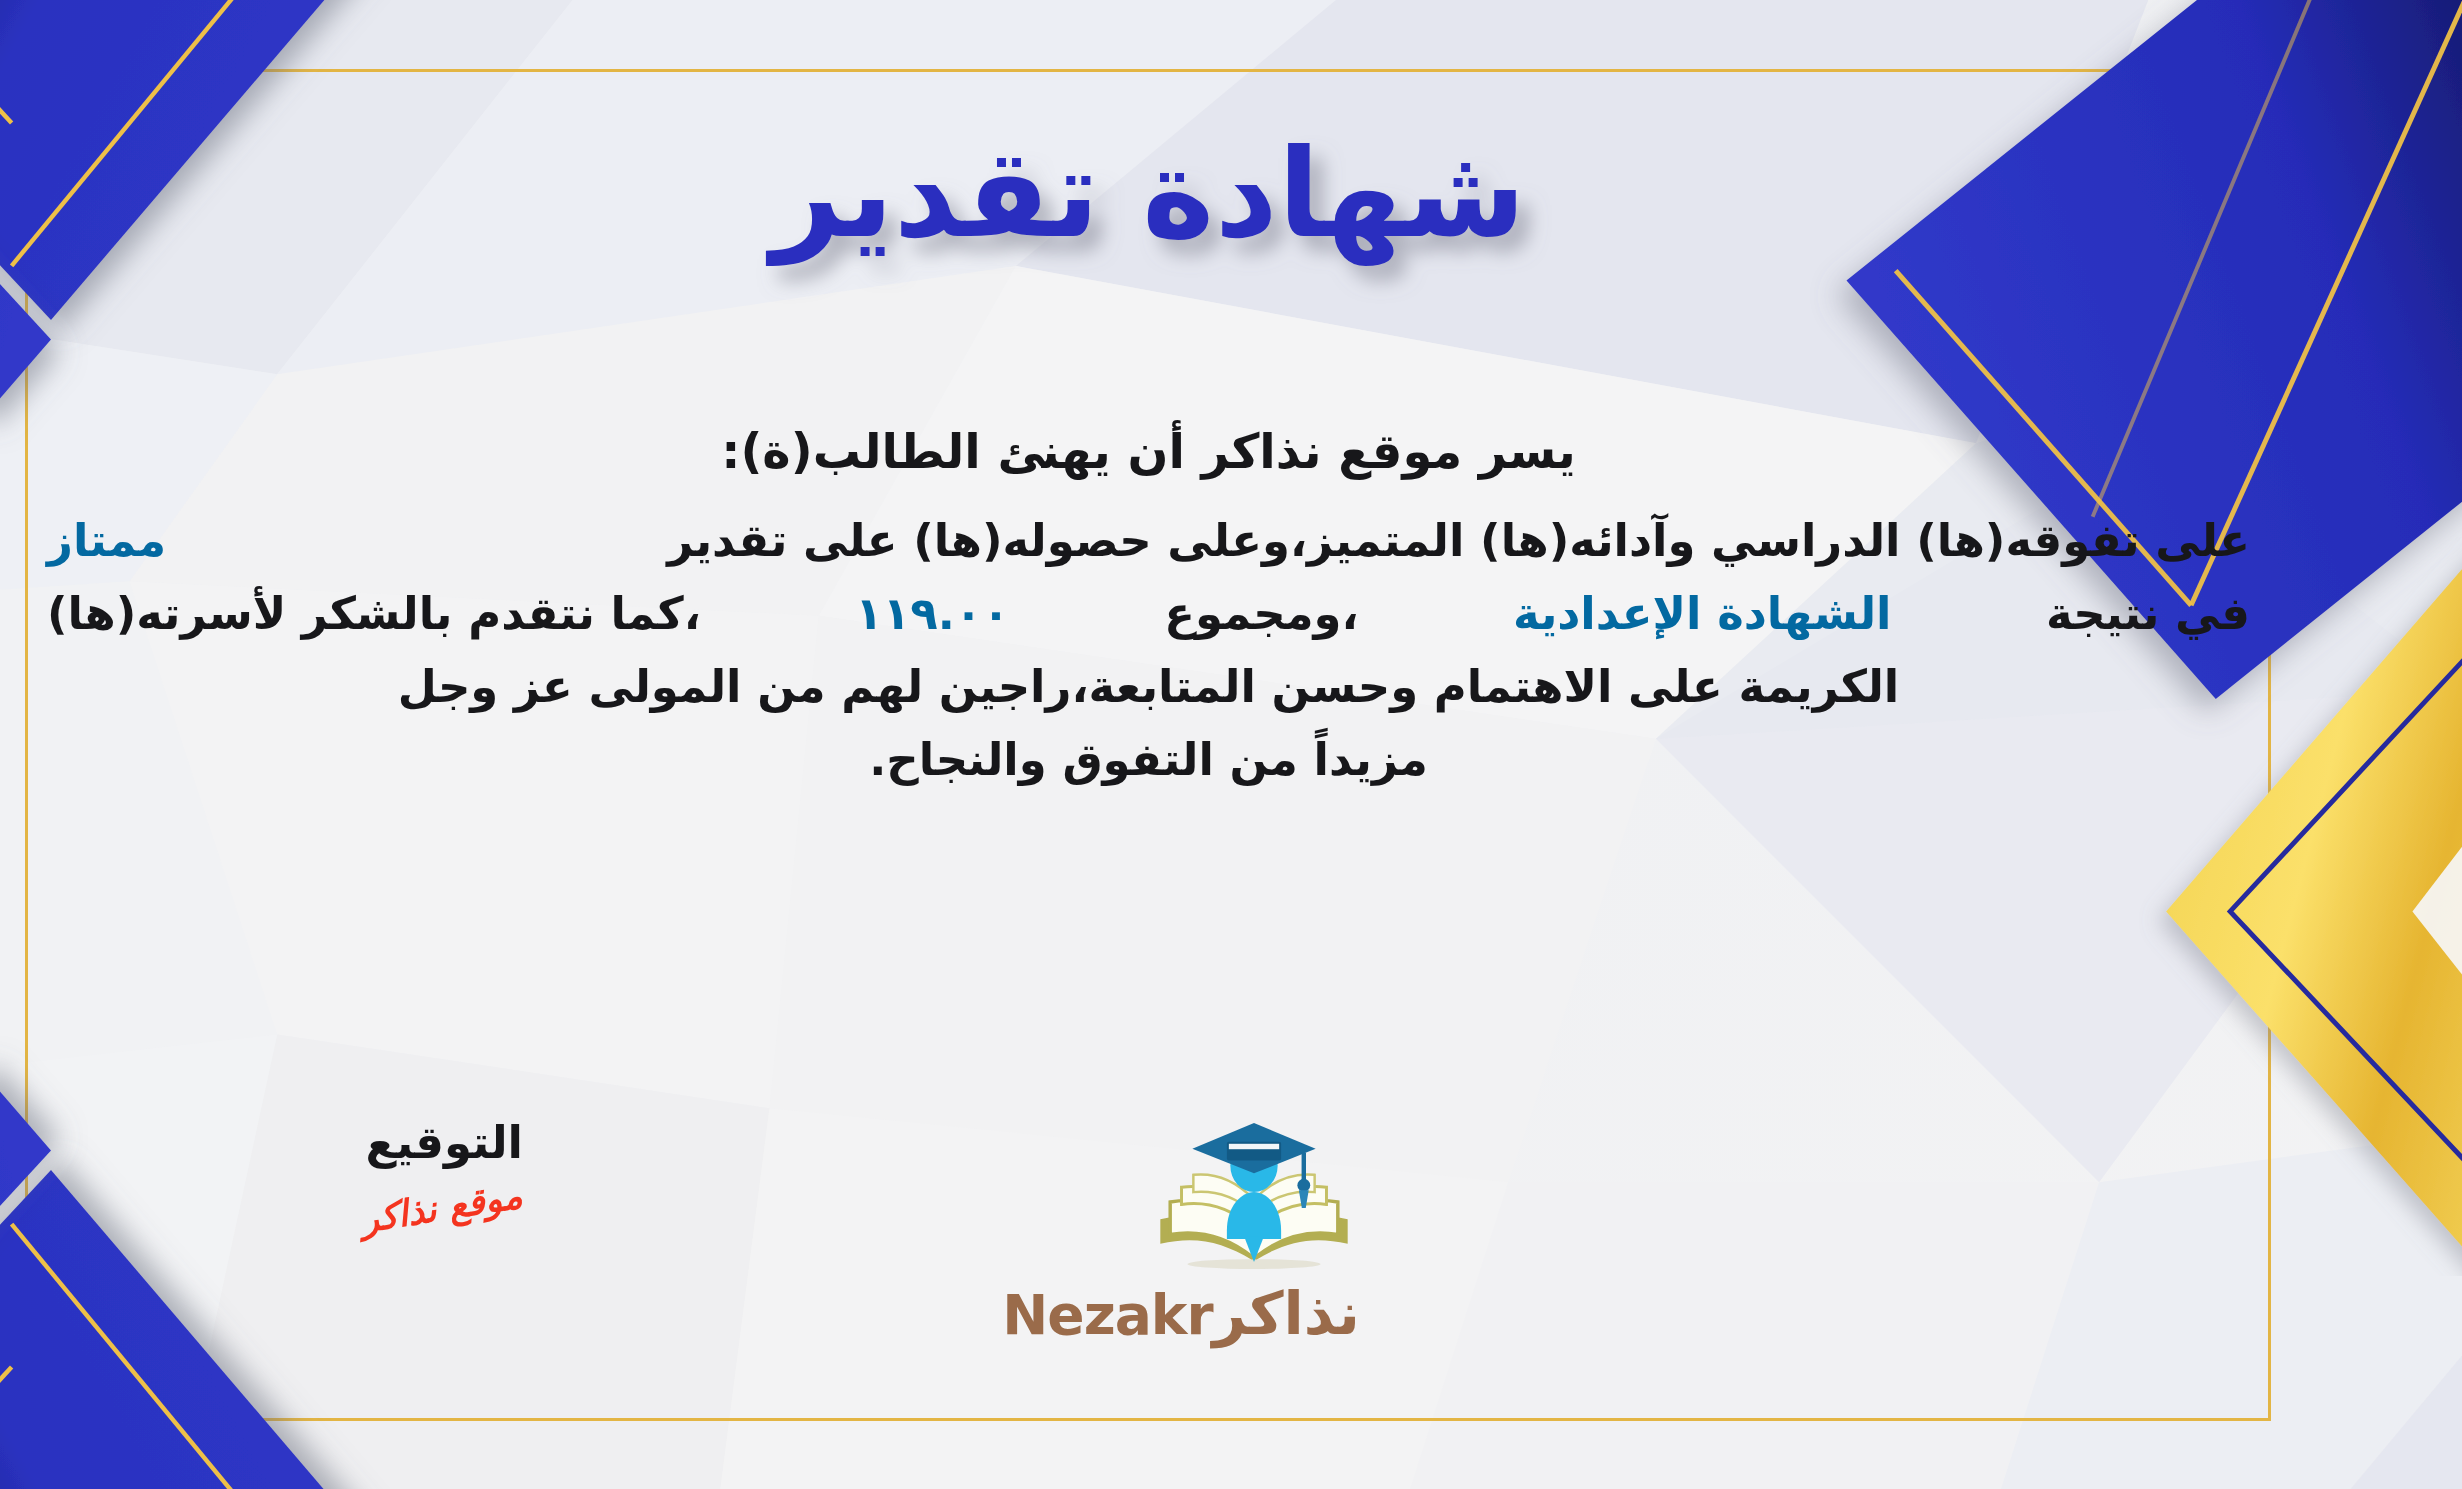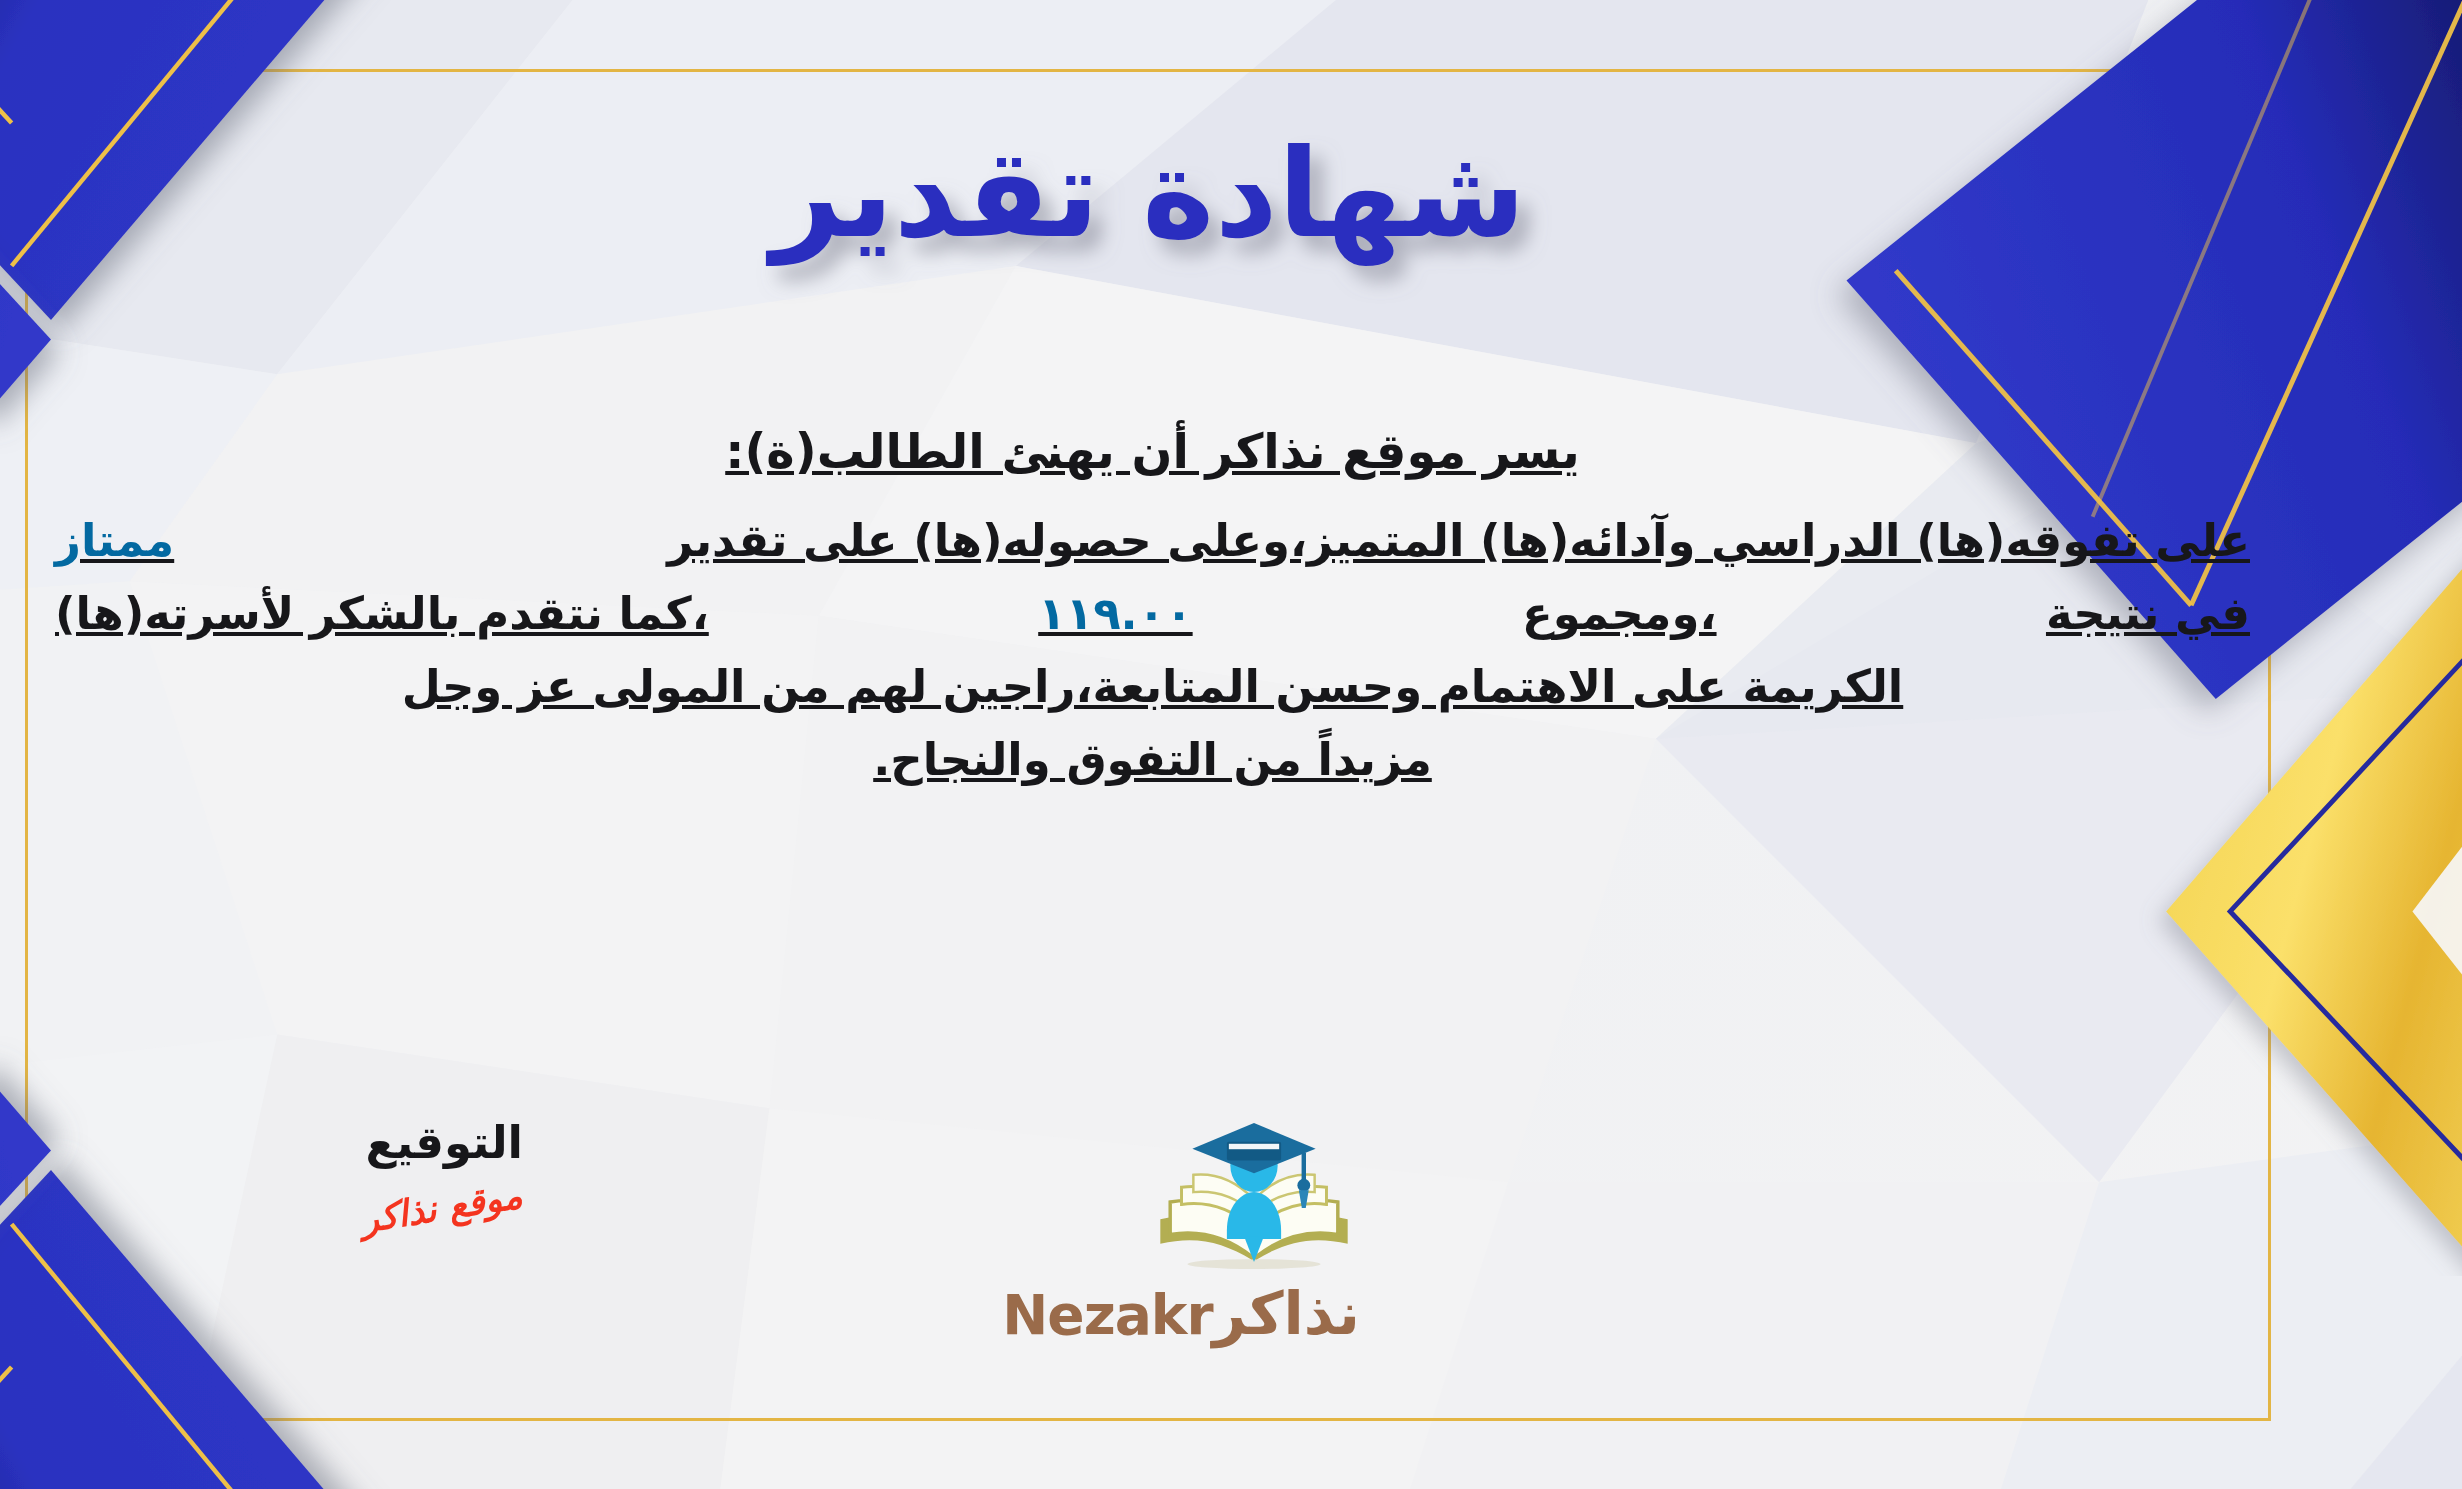--- a/index.html
+++ b/index.html
@@ -37,25 +37,24 @@
   .title-wrap{
     position:absolute;left:0;right:0;top:74px;
     text-align:center;
     z-index:6;
   }
   .title-wrap svg{display:inline-block;}
 
   
   .body-block{
     position:absolute;
-    left:221px;right:212px;top:414px;
+    left:213px;right:212px;top:414px;
     z-index:5;
     text-align:center;
     color:#17171a;
-    text-decoration:underline;
   }
   .line{
     font-size:46px;
     line-height:1.55;
     font-weight:600;
     white-space:nowrap;
   }
   .l-intro{font-size:48px;margin-bottom:16.7px;}
   .l-name{
     color:#f4341f;
@@ -261,20 +260,21 @@
     <div class="line l-intro">يسر موقع نذاكر أن يهنئ الطالب(ة):</div>
 
 
     <div class="line l-para l-just">
       <span>على تفوقه(ها) الدراسي وآدائه(ها) المتميز،وعلى حصوله(ها) على تقدير</span>
       <span class="red">ممتاز</span>
     </div>
 
     <div class="line l-para l-just">
       <span>في نتيجة</span>
+      <span class="red">الشهادة الإعدادية</span>
       <span>،ومجموع</span>
       <span class="red">١١٩.٠٠</span>
       <span>،كما نتقدم بالشكر لأسرته(ها)</span>
     </div>
 
     <div class="line l-para l-center">الكريمة على الاهتمام وحسن المتابعة،راجين لهم من المولى عز وجل</div>
 
     <div class="line l-para l-center">مزيداً من التفوق والنجاح.</div>
 
   </div>

